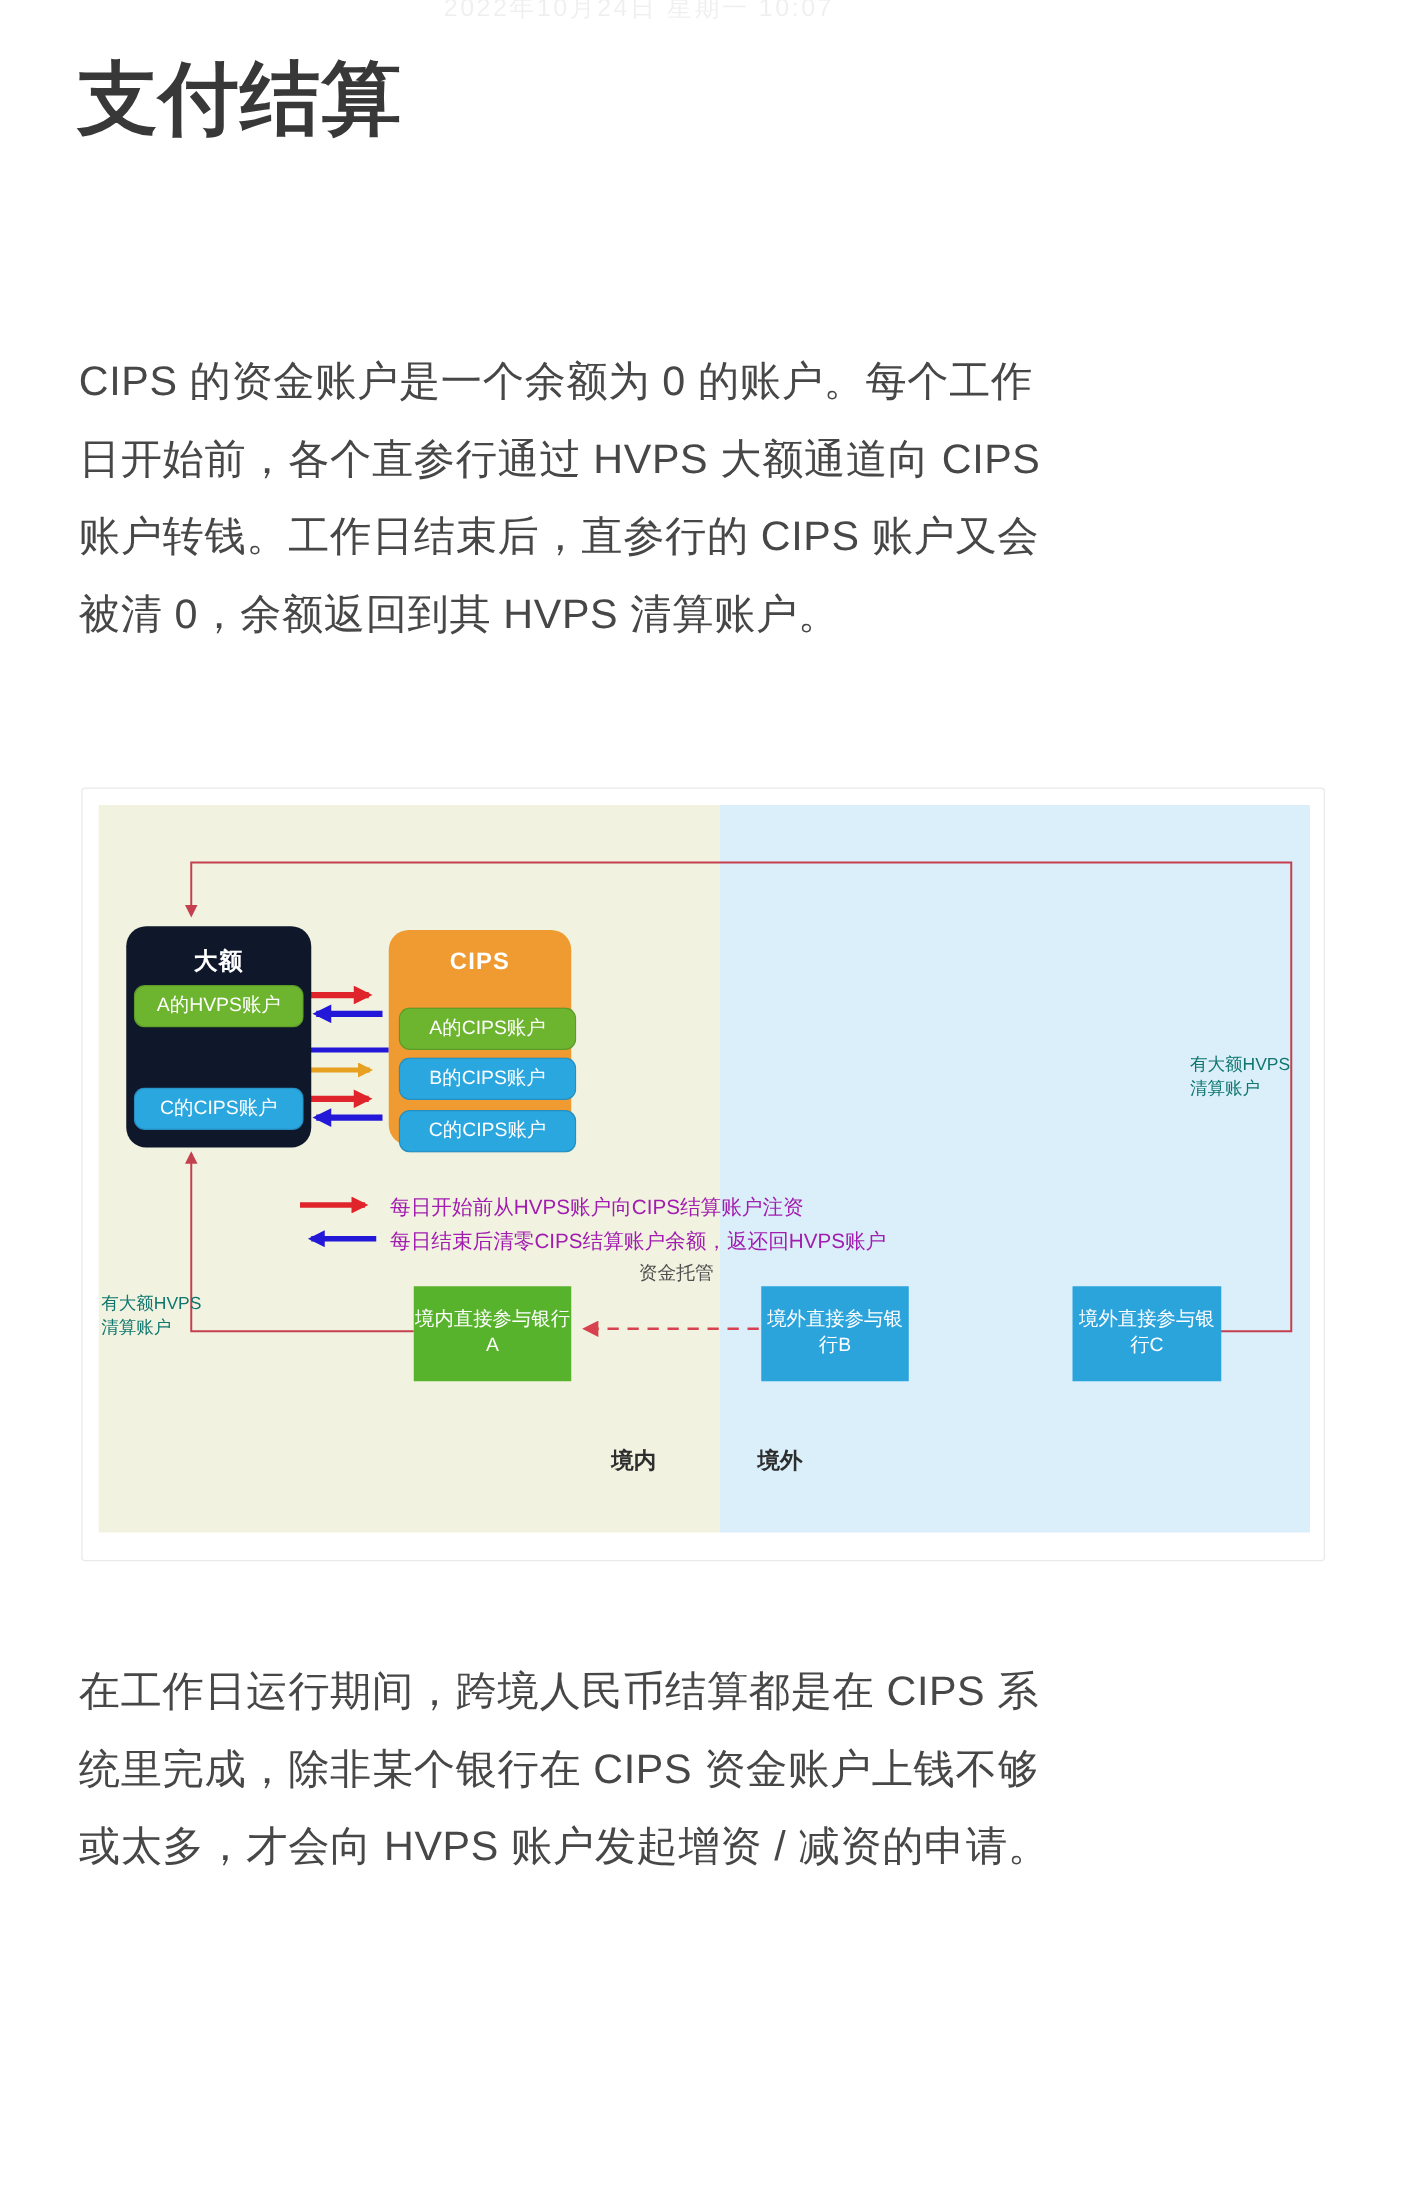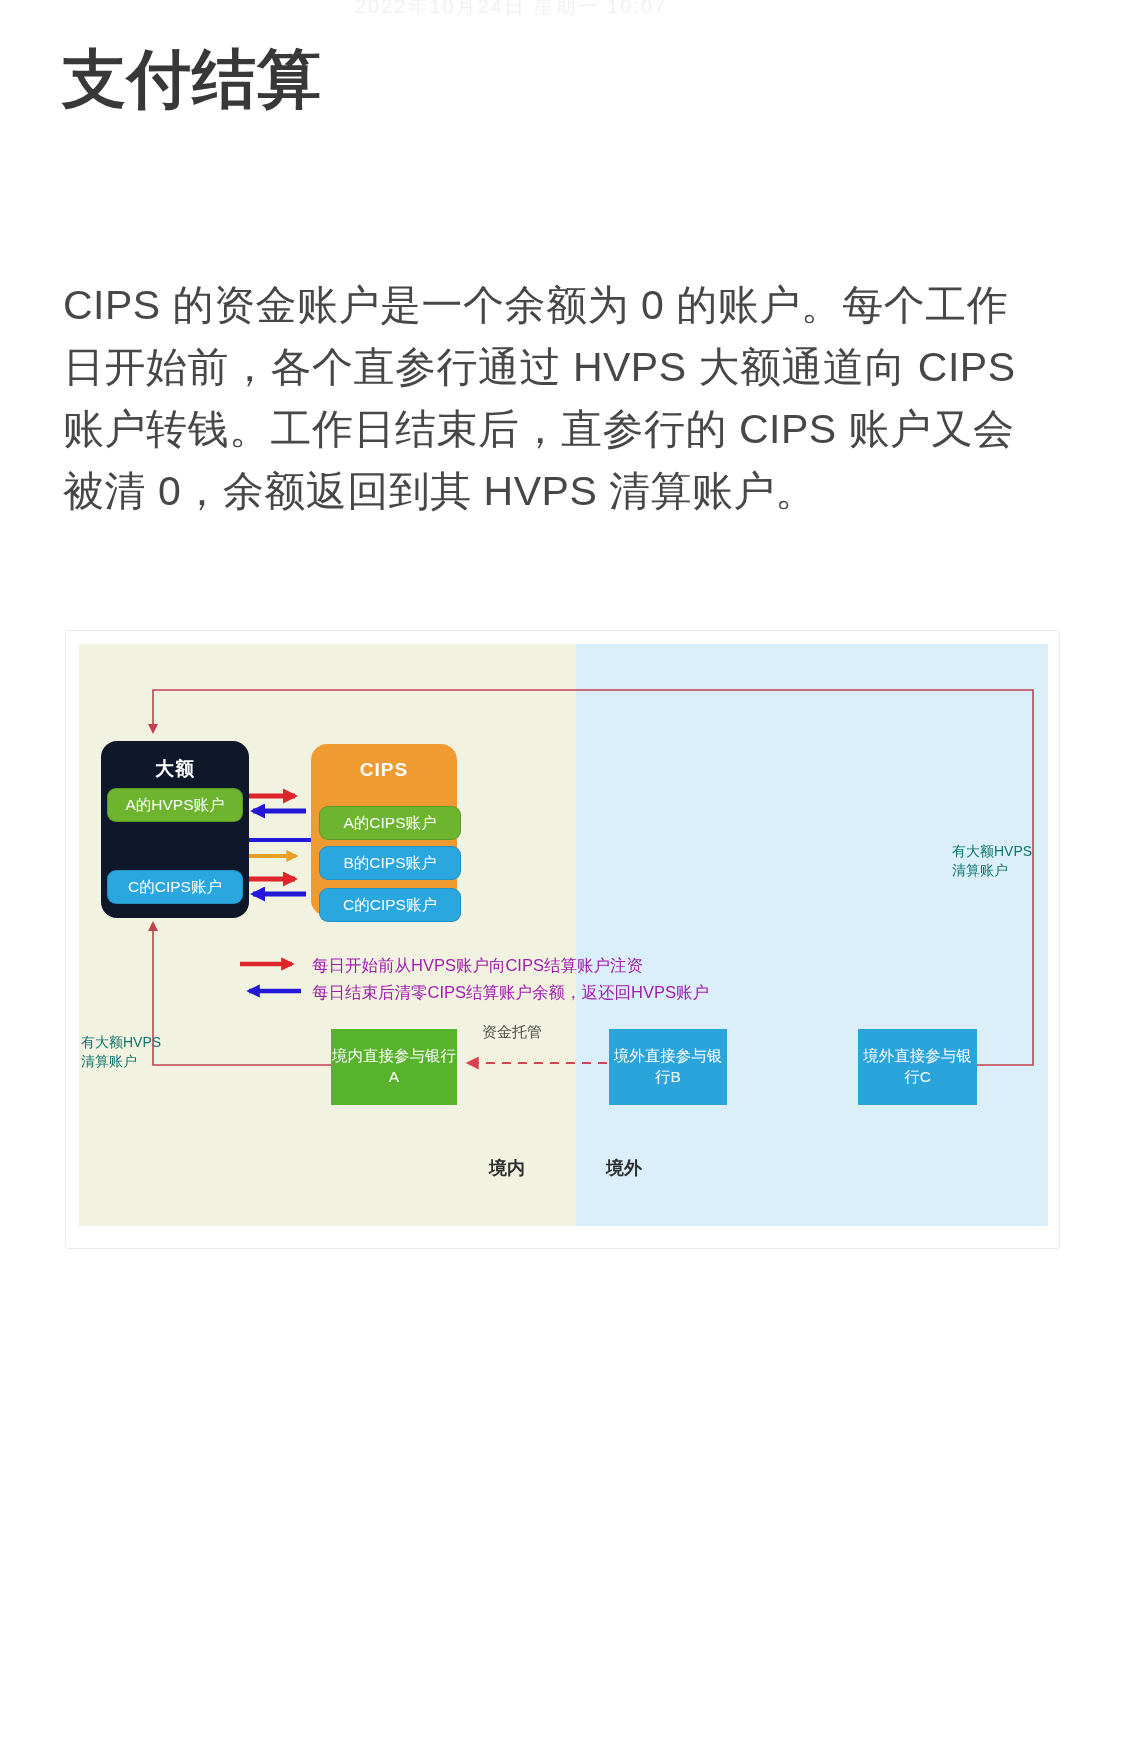--- a/index.html
+++ b/index.html
@@ -14,21 +14,21 @@
   }
   .title {
     position:absolute; left:62px; top:36px; font-size:64px; font-weight:bold;
     color:#383838; letter-spacing:1px;
   }
   .subtitle {
     position:absolute; left:62px; top:136px; font-size:44px; font-weight:bold;
     color:#383838;
   }
   .para {
-    position:absolute; left:63px; font-size:41px; line-height:62px;
+    position:absolute; left:63px; font-size:33px; line-height:62px;
     color:#474747; white-space:pre; letter-spacing:0.5px;
   }
   .para1 { top:274px; }
   .para2 { top:1322px; }
 
   
   .card {
     position:absolute; left:65px; top:630px; width:995px; height:619px;
     background:#fff; border:1px solid #e9e9e9; border-radius:3px;
   }
@@ -67,21 +67,21 @@
 
   .bank {
     position:absolute; top:385px; height:76px; color:#fff; font-size:15.5px;
     line-height:21px; text-align:center; padding-top:16px;
   }
   .bank-a { left:252px; width:126px; background:#58b32c; }
   .bank-b { left:530px; width:118px; background:#2ba4dc; }
   .bank-c { left:779px; width:119px; background:#2ba4dc; }
 
   .custody {
-    position:absolute; left:374px; top:379px; width:118px; text-align:center;
+    position:absolute; left:374px; top:365px; width:118px; text-align:right;
     font-size:15px; color:#4f4f4f;
   }
   .note {
     position:absolute; font-size:14px; line-height:19px; color:#0f766e;
     white-space:pre-line;
   }
   .left-note  { left:2px;  top:389px; }
   .right-note { left:873px; top:198px; }
 
   .region-label {
@@ -172,14 +172,17 @@
 清算账户</div>
       <div class="note right-note">有大额HVPS
 清算账户</div>
 
       <div class="region-label domestic">境内</div>
       <div class="region-label overseas">境外</div>
 
     </div>
   </div>
 
+  <p class="para para2">在工作日运行期间，跨境人民币结算都是在 CIPS 系
+统里完成，除非某个银行在 CIPS 资金账户上钱不够
+或太多，才会向 HVPS 账户发起增资 / 减资的申请。</p>
 
 </div>
 
 </body></html>

